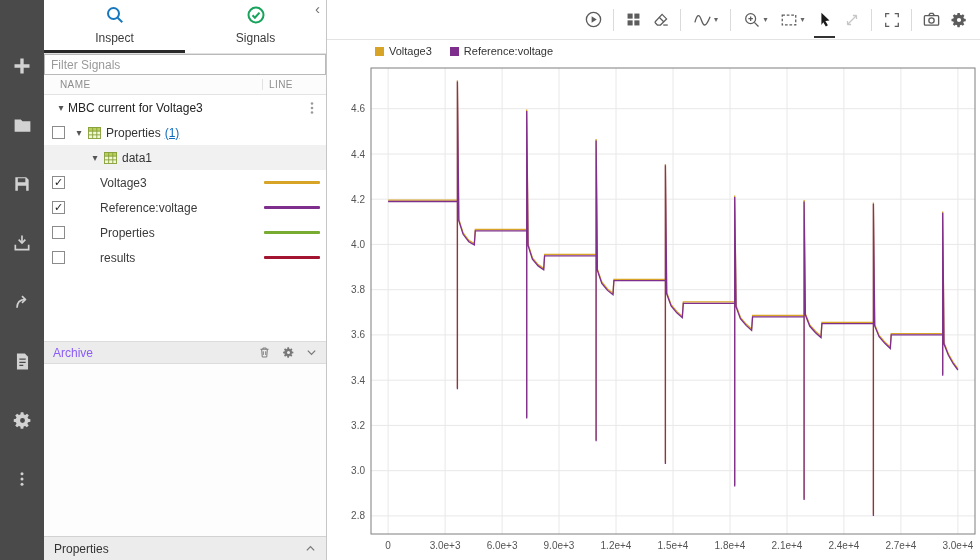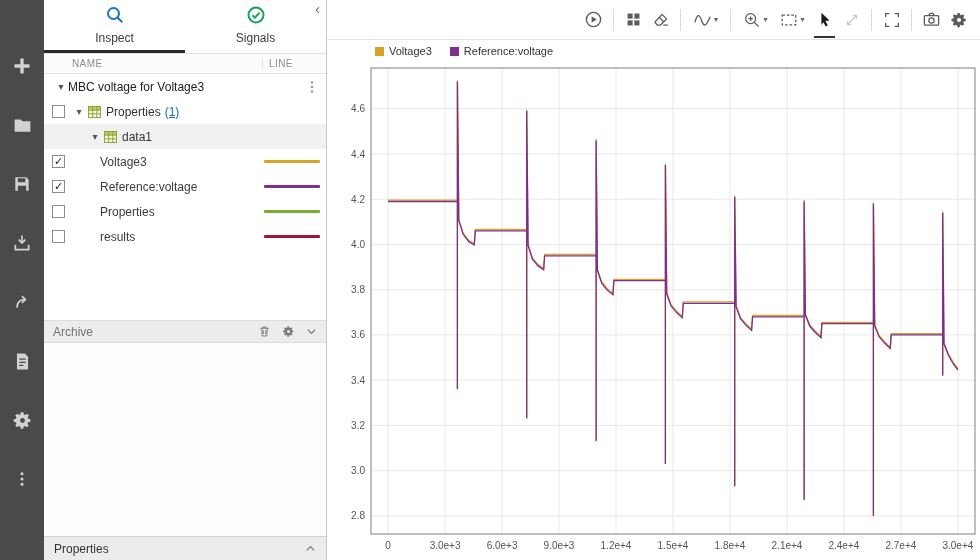--- a/index.html
+++ b/index.html
@@ -14,38 +14,38 @@
   .sidebar{width:283px;height:100%;background:#fff;border-right:1px solid #c6c6c6;display:flex;flex-direction:column;position:relative;flex:none}
   .collapse{position:absolute;top:2px;right:6px;font-size:15px;color:#707070;line-height:14px;cursor:pointer}
   .tabs{display:flex;height:54px;border-bottom:1px solid #e2e2e2;flex:none}
   .tab{flex:1;display:flex;flex-direction:column;align-items:center;justify-content:center;gap:3px;cursor:pointer;border-bottom:3px solid transparent}
   .tab.active{border-bottom-color:#2a2a2a}
   .tab .tlabel{font-size:12px;color:#3c3c3c}
   .filterrow{flex:none}
   .filterrow input{width:100%;height:21px;border:1px solid #b9b9b9;padding:0 6px;font-family:"Liberation Sans",sans-serif;font-size:12px;color:#333;outline:none}
   .filterrow input::placeholder{color:#9a9a9a}
   .thead{height:20px;display:flex;align-items:center;background:#fcfcfc;border-bottom:1px solid #e3e3e3;font-size:10px;color:#8d8d8d;letter-spacing:.4px;flex:none}
-  .thead .c-name{padding-left:28px}
+  .thead .c-name{padding-left:16px}
   .thead .c-line{margin-left:auto;width:64px;border-left:1px solid #e3e3e3;padding-left:6px}
   .row{height:25px;display:flex;align-items:center;flex:none;cursor:default}
   .row .caret{width:14px;font-size:10px;color:#555;text-align:center;cursor:pointer}
   .grp{padding-left:10px}
   .grp .gtext{color:#222}
   .grp .kebab{margin-left:auto;margin-right:8px;cursor:pointer;display:flex}
   .cb{width:13px;height:13px;border:1px solid #8b8b8b;background:#fff;flex:none;display:flex;align-items:center;justify-content:center;font-size:11px;color:#222;cursor:pointer}
   .cb.checked::after{content:"\2713"}
   .dsicon{margin:0 5px 0 2px;display:flex;flex:none}
   .link{color:#0f6cbd;text-decoration:underline;margin-left:4px;cursor:pointer}
   .r-data1{background:#f1f1f1}
   .sig-row{padding-left:8px}
   .sig-row .sig-label{margin-left:35px;color:#3b3b3b}
   .swatch{margin-left:auto;margin-right:6px;width:56px;height:3px;border-radius:1px;flex:none}
   .spacer{height:71px;flex:none}
   .secbar{height:23px;background:#ececec;border-top:1px solid #dcdcdc;border-bottom:1px solid #dcdcdc;display:flex;align-items:center;padding:0 9px;flex:none}
-  .secbar .stitle{color:#737373}
+  .secbar .stitle{color:#8b5cf6}
   .secbar .sicons{margin-left:auto;display:flex;align-items:center;gap:11px}
   .archive-body{flex:1;background:#fdfdfd}
   .propbar{height:24px;background:#ececec;border-top:1px solid #d2d2d2;display:flex;align-items:center;justify-content:space-between;padding:0 10px;flex:none}
 
   
   .main{flex:1;height:100%;display:flex;flex-direction:column;min-width:0}
   .toolbar{height:40px;border-bottom:1px solid #e3e3e3;display:flex;align-items:center;justify-content:flex-end;padding-right:8px;flex:none}
   .tool{width:27px;height:40px;display:flex;align-items:center;justify-content:center;position:relative;cursor:pointer}
   .tool.wcaret{width:37px;gap:2px}
   .tool .dd{font-size:8px;color:#666}
@@ -128,29 +128,32 @@
       <span>
         <svg width="20" height="20" viewBox="0 0 20 20" fill="none" stroke="#18a35c" stroke-width="2">
             <circle cx="10" cy="10" r="7.5"></circle>
             <path d="M6.5 10.3l2.4 2.4 4.6-5.1"></path>
           </svg>
       </span>
       <span class="tlabel">Signals</span>
     </div>
   </div>
 
+  <div class="filterrow">
+    <input type="text" placeholder="Filter Signals" style="">
+  </div>
 
   <div class="thead">
     <span class="c-name">NAME</span>
     <span class="c-line">LINE</span>
   </div>
 
   <div class="row grp">
     <span class="caret">▾</span>
-    <span class="gtext">MBC voltage for Voltage3</span>
+    <span class="gtext">MBC current for Voltage3</span>
     <span class="kebab">
       <svg width="12" height="14" viewBox="0 0 12 14" fill="#9a9a9a">
           <circle cx="6" cy="2.5" r="1.3"></circle>
           <circle cx="6" cy="7" r="1.3"></circle>
           <circle cx="6" cy="11.5" r="1.3"></circle>
         </svg>
     </span>
   </div>
 
   <div class="row" style="padding-left:8px">

